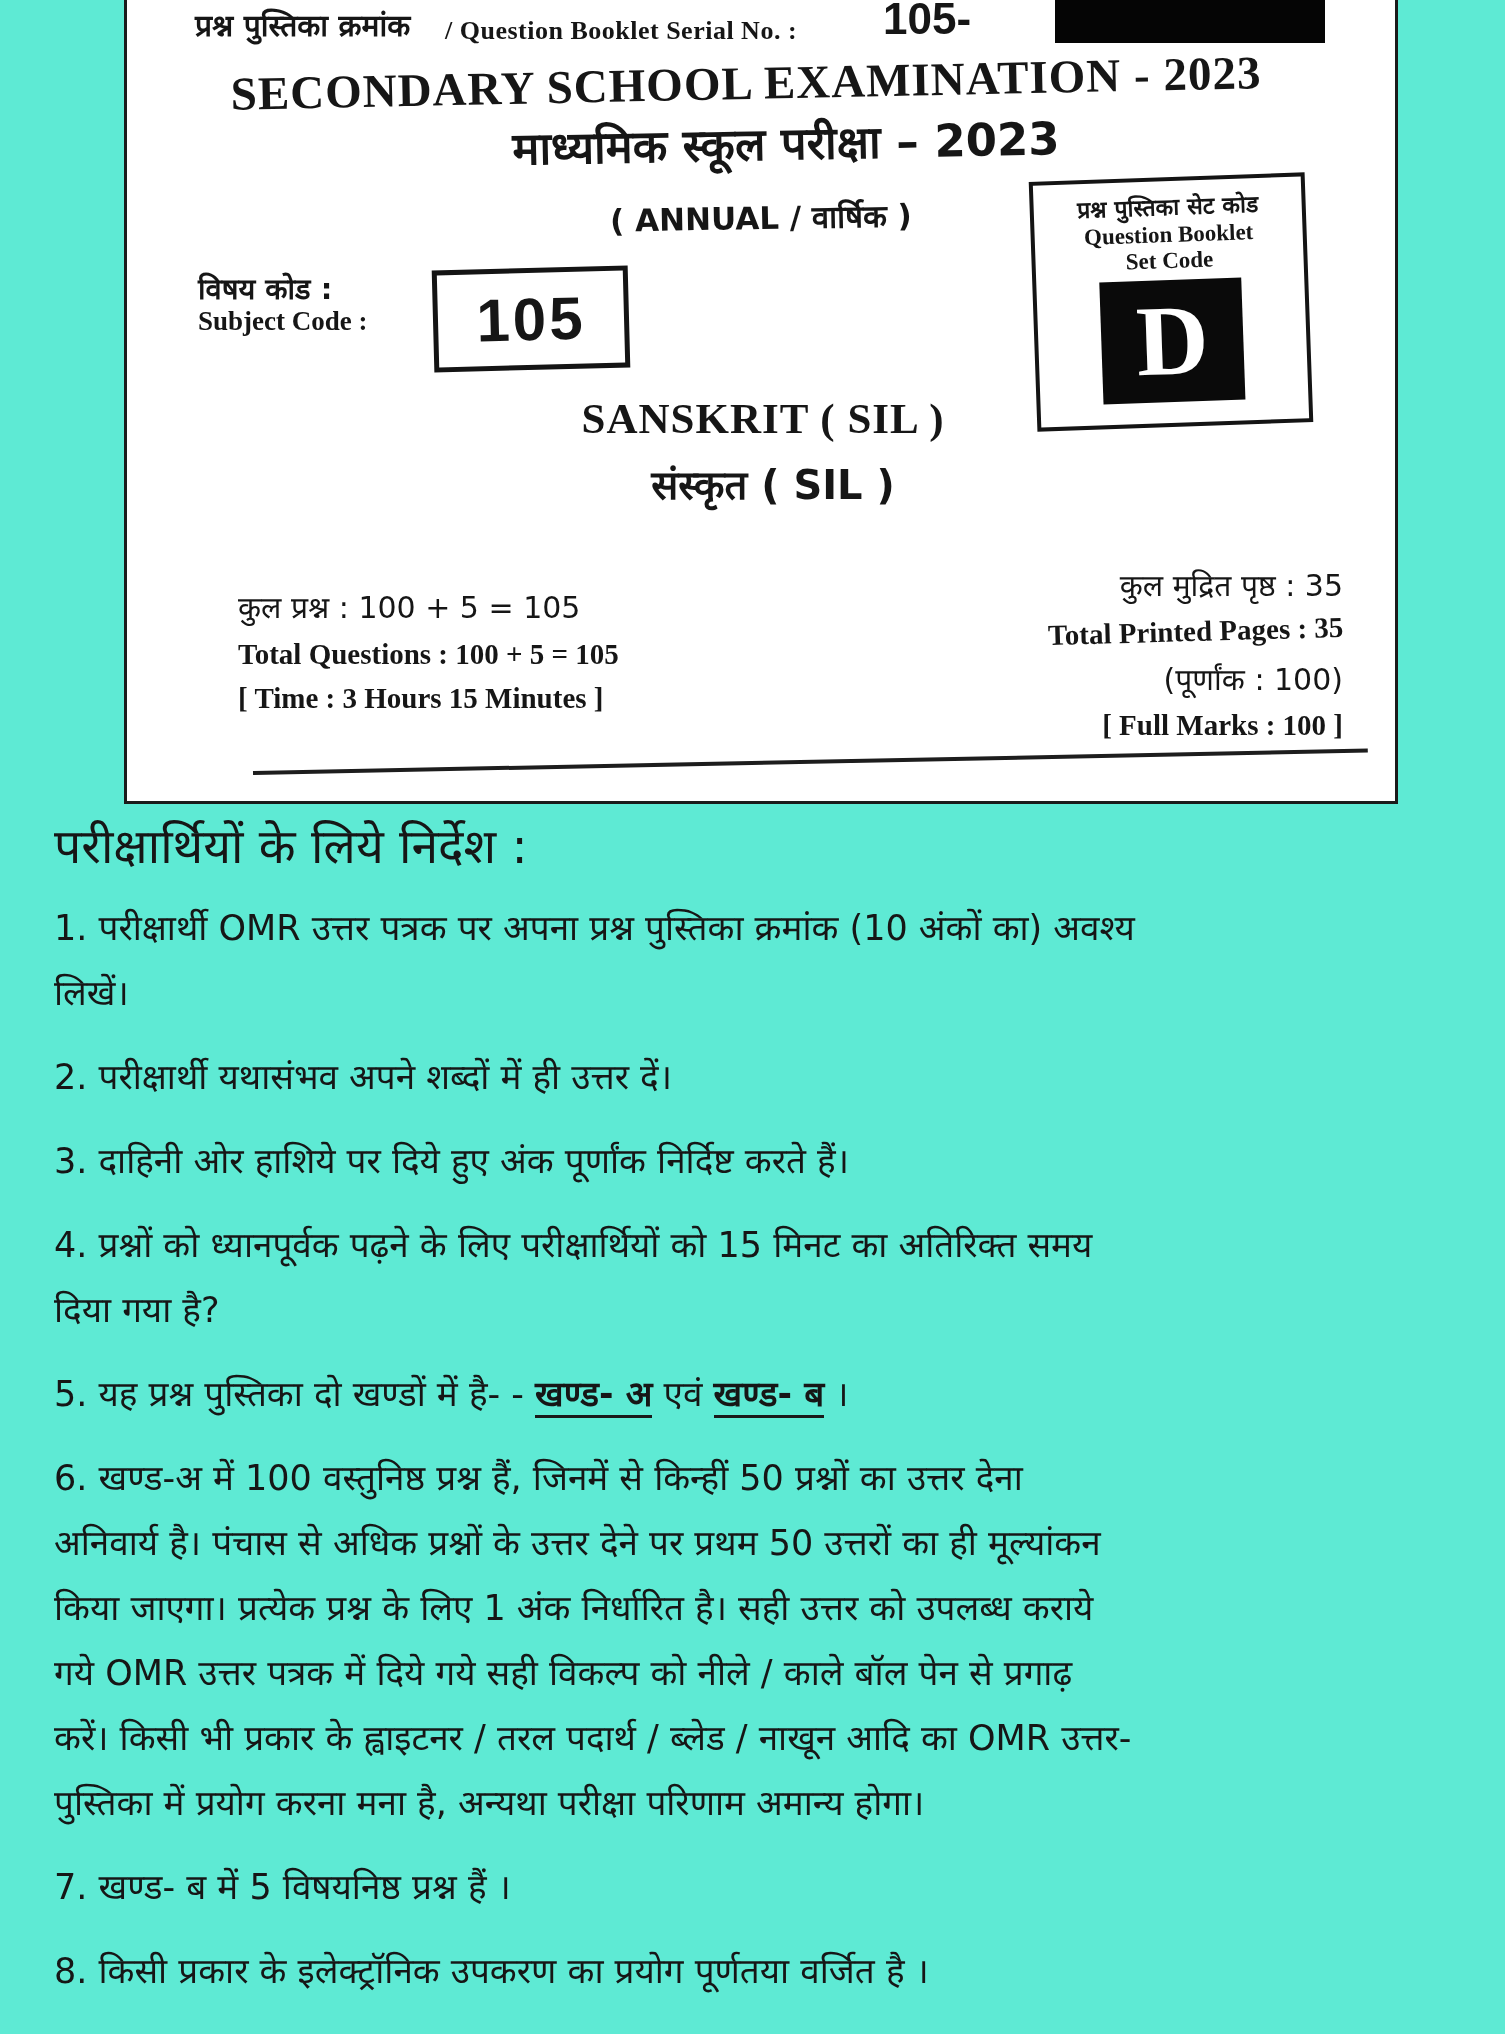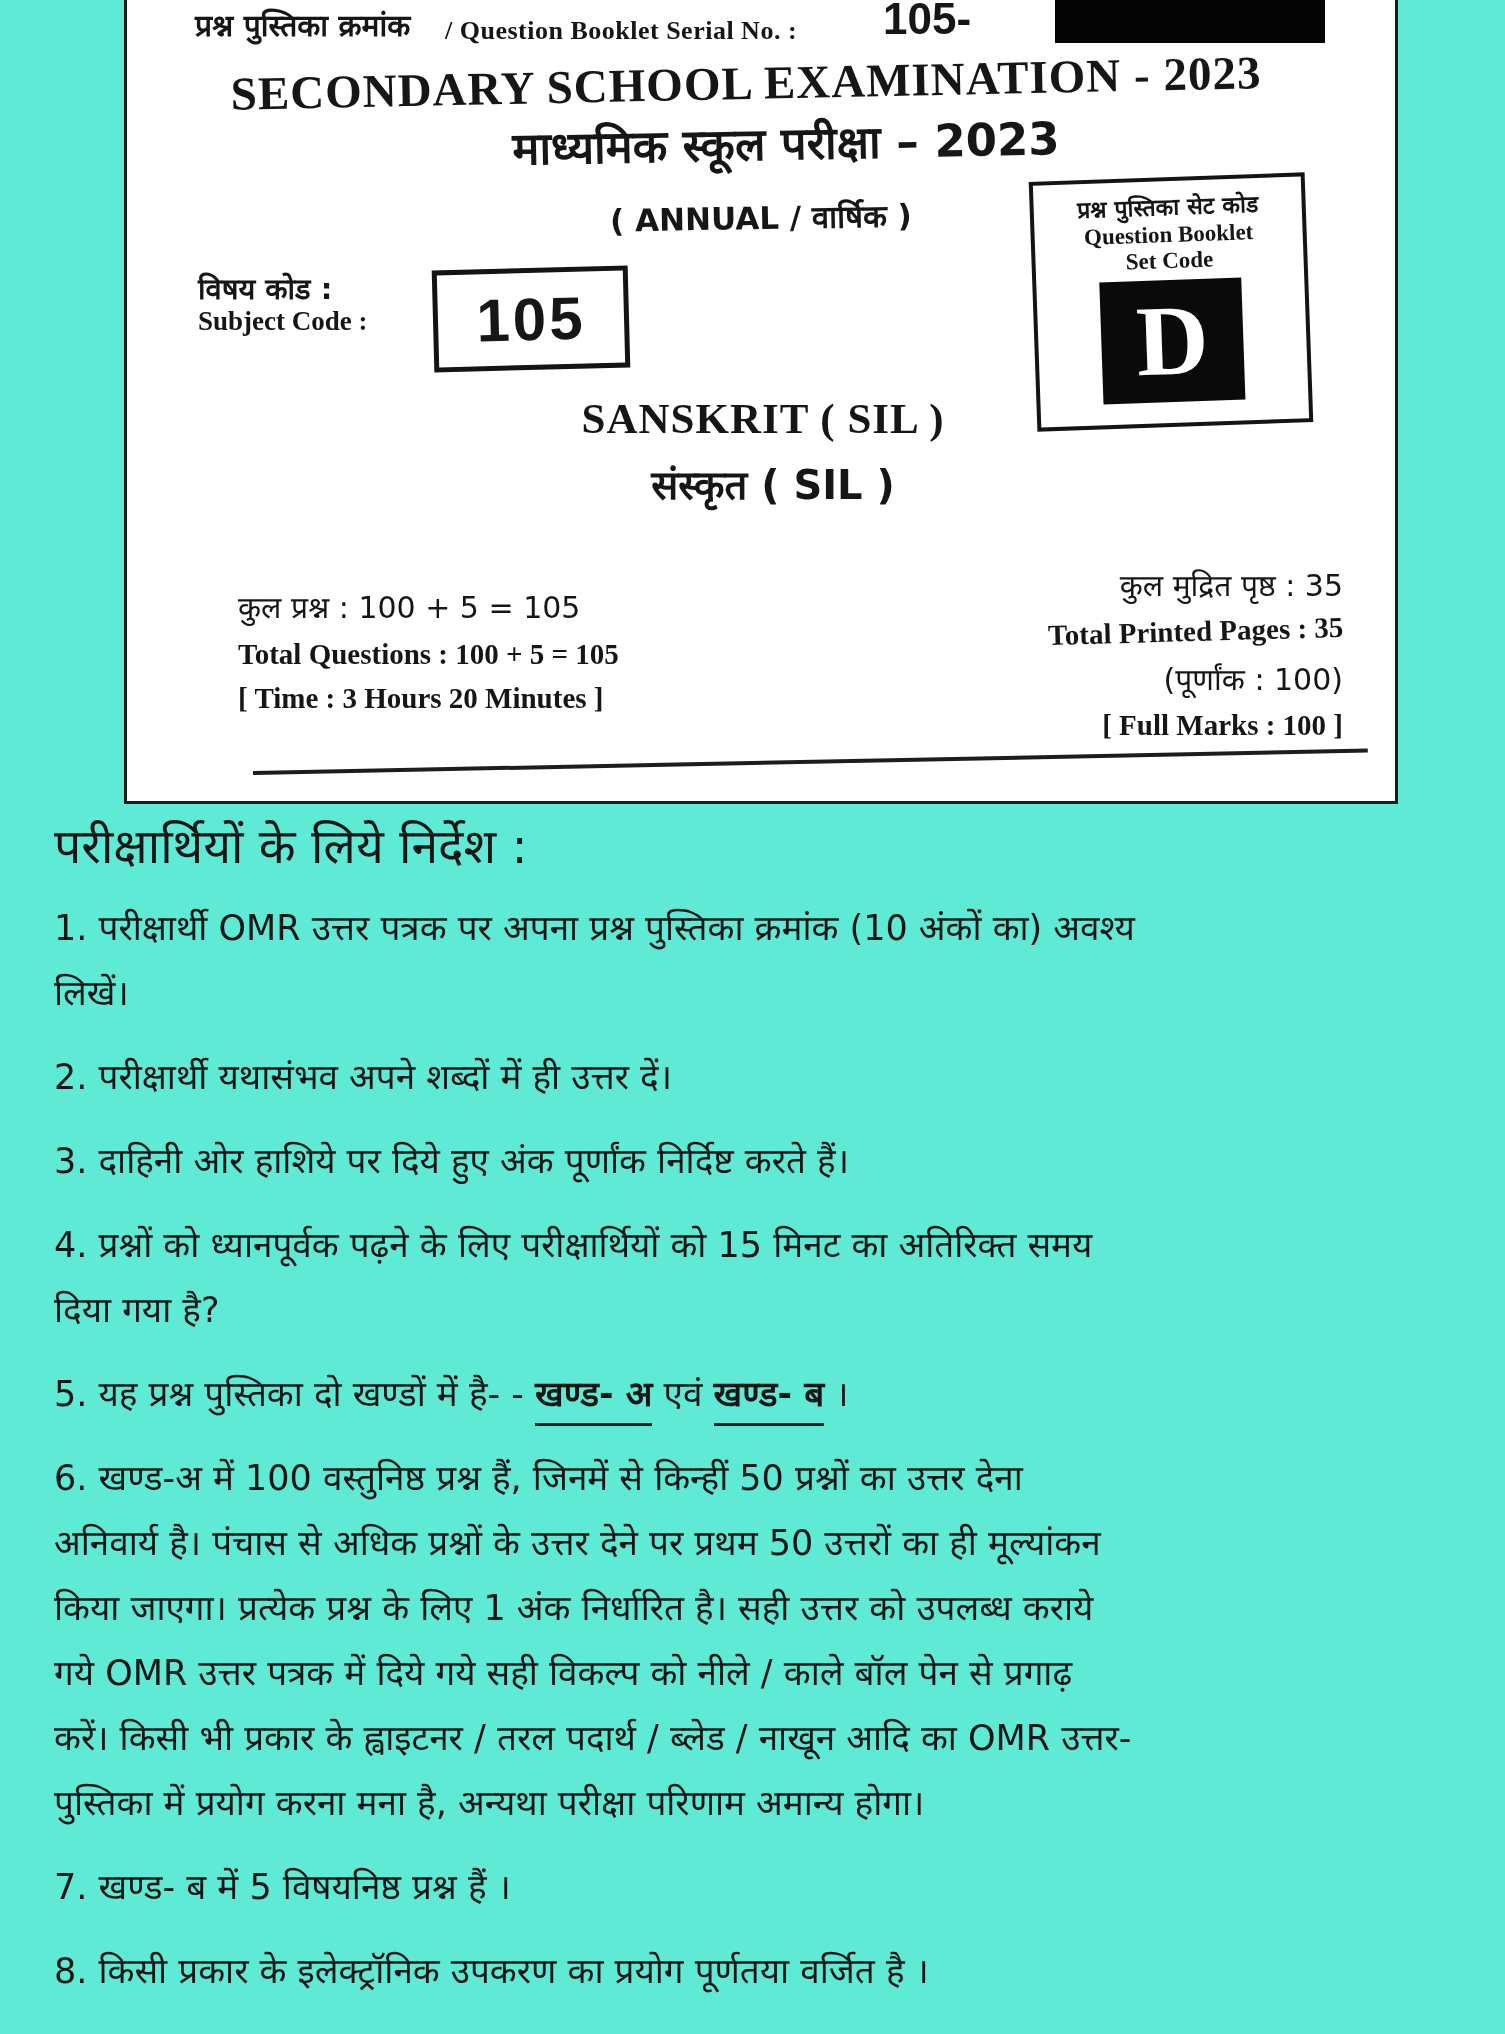--- a/index.html
+++ b/index.html
@@ -66,21 +66,21 @@
   .bottom-rule{
     position:absolute;left:126px;top:775px;width:1115px;height:4px;background:#1d1d1d;
     transform:rotate(-1.15deg);transform-origin:left center;
   }
 
   
   .instructions{position:absolute;left:54px;top:816px;right:28px;}
   .instr-heading{font-size:48px;line-height:60px;margin-bottom:20px;white-space:nowrap;}
   .instr-item{margin-bottom:19px;}
   .instr-line{font-size:35px;line-height:65px;white-space:pre-wrap;}
-  .u{border-bottom:3px solid #1a1a1a;padding-bottom:9px;font-weight:bold;}
+  .u{border-bottom:3px solid #1a1a1a;padding-bottom:1px;font-weight:bold;}
 </style>
 </head>
 <body>
 
 <div class="page">
 
   <div class="header-box">
 
     <div class="abs serial-hi">प्रश्न पुस्तिका क्रमांक</div>
     <div class="abs serial-en">/ Question Booklet Serial No. :</div>
@@ -101,21 +101,21 @@
       <div class="set-en">Set Code</div>
       <div class="set-letter-box">D</div>
     </div>
 
     <div class="abs subject-en">SANSKRIT ( SIL )</div>
     <div class="abs subject-hi">संस्कृत ( SIL )</div>
 
     <div class="abs totals-left">
       <div class="row t-hi">कुल प्रश्न : 100  + 5 = 105</div>
       <div class="row t-en">Total Questions : 100 + 5 = 105</div>
-      <div class="row t-en">[ Time : 3 Hours 20 Minutes ]</div>
+      <div class="row t-en">[ Time : 3 Hours 15 Minutes ]</div>
     </div>
 
     <div class="abs totals-right">
       <div class="row t-hi">कुल मुद्रित पृष्ठ : 35</div>
       <div class="row t-en"><span class="tilt">Total Printed Pages : 35</span></div>
       <div class="row t-hi">(पूर्णांक : 100)</div>
       <div class="row t-en">[ Full Marks : 100 ]</div>
     </div>
 
     <div class="bottom-rule"></div>

